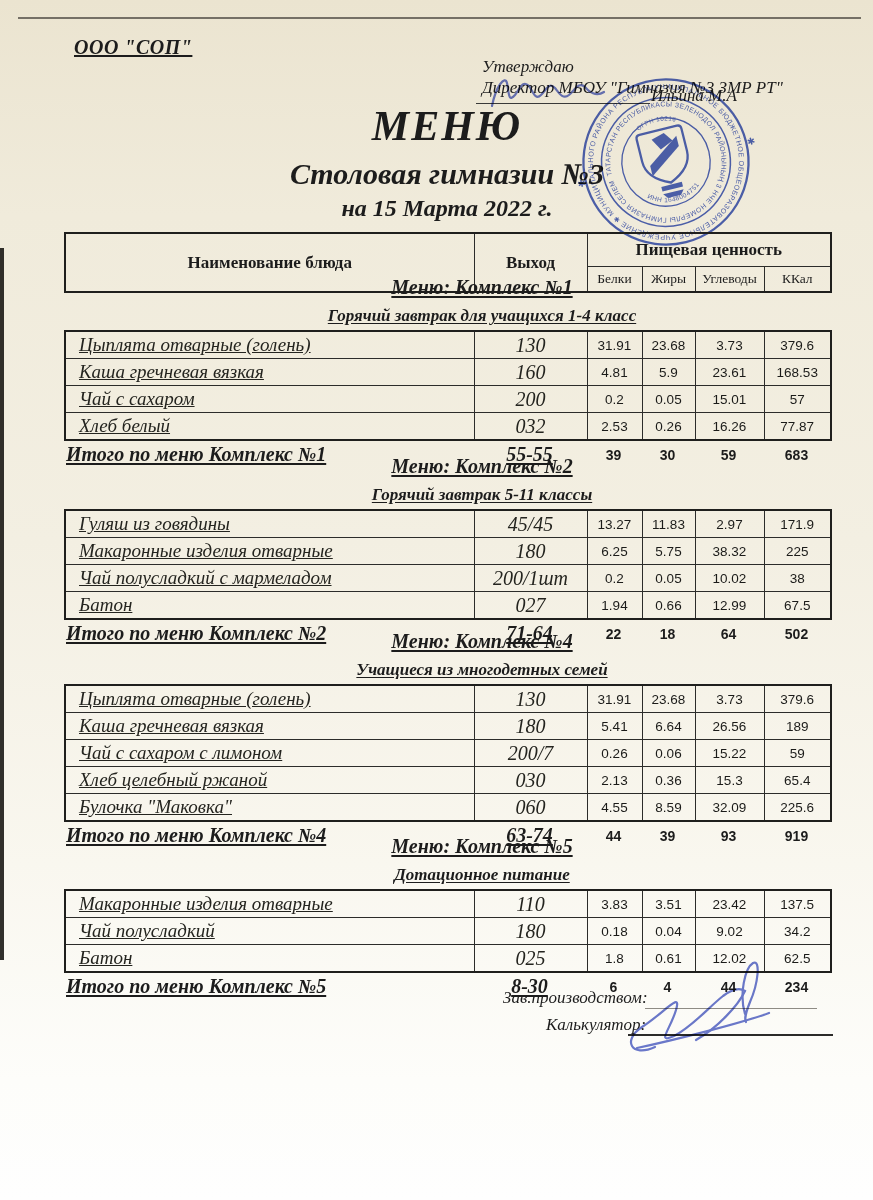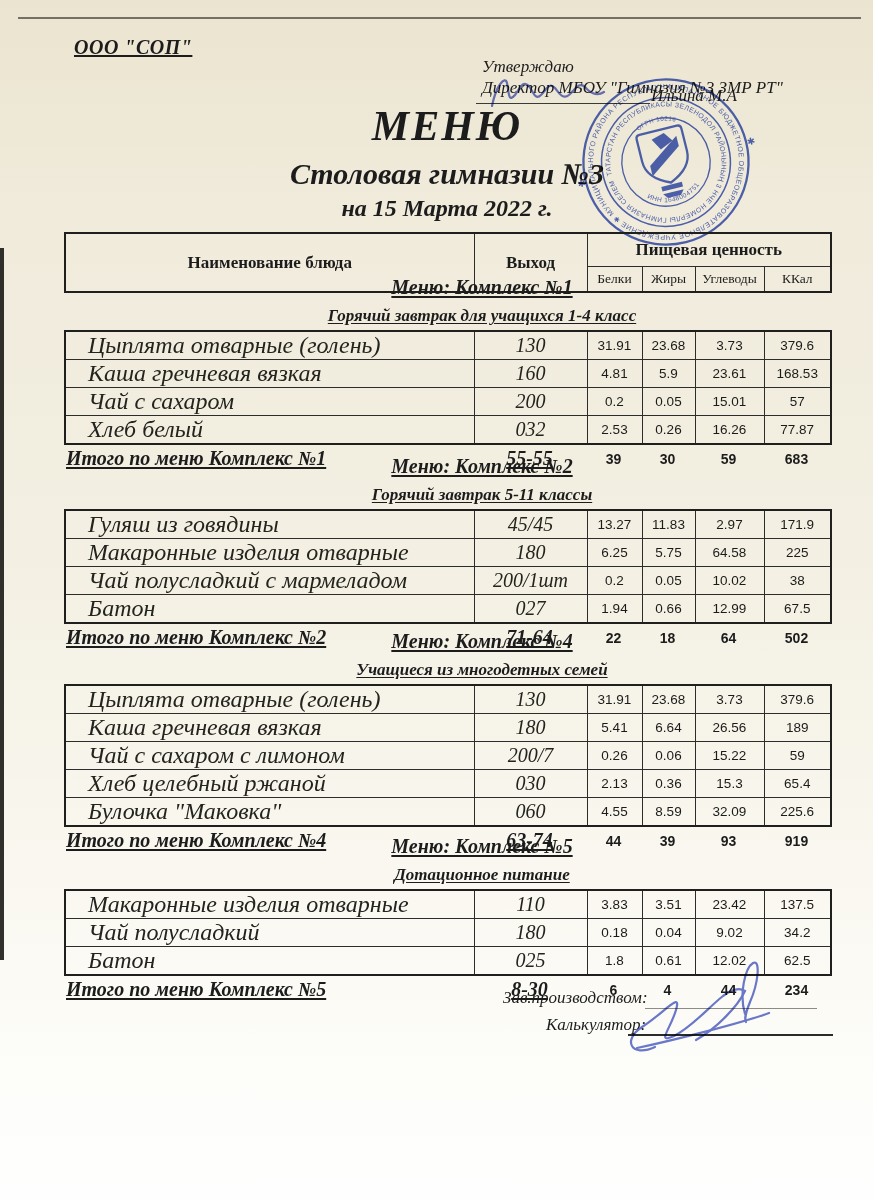--- a/index.html
+++ b/index.html
@@ -31,21 +31,21 @@
   .header-table td{text-align:center;font-weight:bold;font-size:17px;}
   .header-table .h-main td{height:30px;}
   .header-table .h-sub td{height:22px;font-weight:normal;font-size:13.5px;}
 
   .section{position:absolute;left:0;width:836px;}
   .menu-title{text-align:center;font-weight:bold;font-style:italic;font-size:20px;height:24px;}
   .menu-subtitle{text-align:center;font-weight:bold;font-style:italic;font-size:17px;margin-top:6px;height:20px;}
   .u{text-decoration:underline;text-underline-offset:2px;}
   .rows-table{margin-top:4px;}
   .rows-table td{height:24px;}
-  td.c-name{font-style:italic;font-size:24px;padding:0 0 0 22px;color:#24241f;}
+  td.c-name{font-style:italic;font-size:19px;padding:0 0 0 13px;color:#24241f;text-decoration:underline;}
   td.c-out{font-style:italic;font-size:20px;text-align:center;color:#24241f;}
   td.c-num{font-family:"Liberation Sans","DejaVu Sans",sans-serif;font-size:13.5px;text-align:center;color:#1b1b19;}
   .total-row{display:grid;grid-template-columns:409px 113px 55px 53px 69px 67px;align-items:center;height:22px;margin-top:2px;}
   .t-label{font-weight:bold;font-style:italic;font-size:20px;padding-left:2px;white-space:nowrap;}
   .t-out{font-weight:bold;font-style:italic;font-size:20px;text-align:center;}
   .t-num{font-family:"Liberation Sans","DejaVu Sans",sans-serif;font-weight:bold;font-size:14px;text-align:center;}
 
   .foot-label1{position:absolute;left:503px;top:988px;font-style:italic;font-size:17px;}
   .foot-line1{position:absolute;left:645px;top:1008px;width:172px;border-top:1.4px solid #8e8b84;}
   .foot-label2{position:absolute;left:546px;top:1015px;font-style:italic;font-size:17px;}
@@ -220,21 +220,21 @@
     <td class="c-num">11.83</td>
     <td class="c-num">2.97</td>
     <td class="c-num">171.9</td>
   </tr>
 
   <tr class="dish-row">
     <td class="c-name">Макаронные изделия отварные</td>
     <td class="c-out">180</td>
     <td class="c-num">6.25</td>
     <td class="c-num">5.75</td>
-    <td class="c-num">64.58</td>
+    <td class="c-num">38.32</td>
     <td class="c-num">225</td>
   </tr>
 
   <tr class="dish-row">
     <td class="c-name">Чай полусладкий  с мармеладом</td>
     <td class="c-out">200/1шт</td>
     <td class="c-num">0.2</td>
     <td class="c-num">0.05</td>
     <td class="c-num">10.02</td>
     <td class="c-num">38</td>

